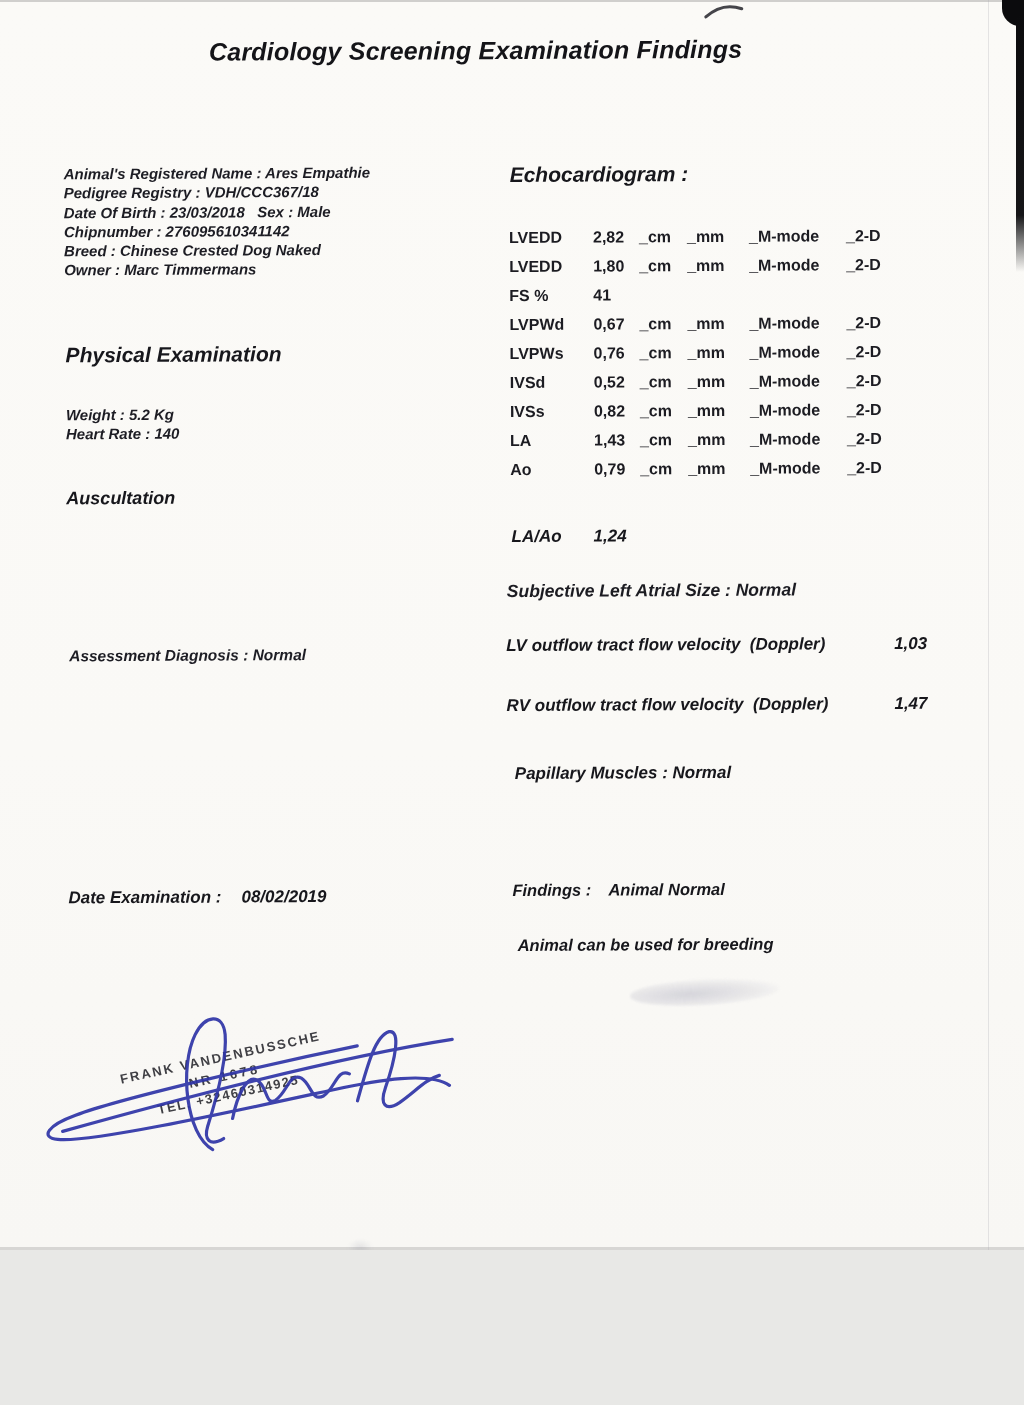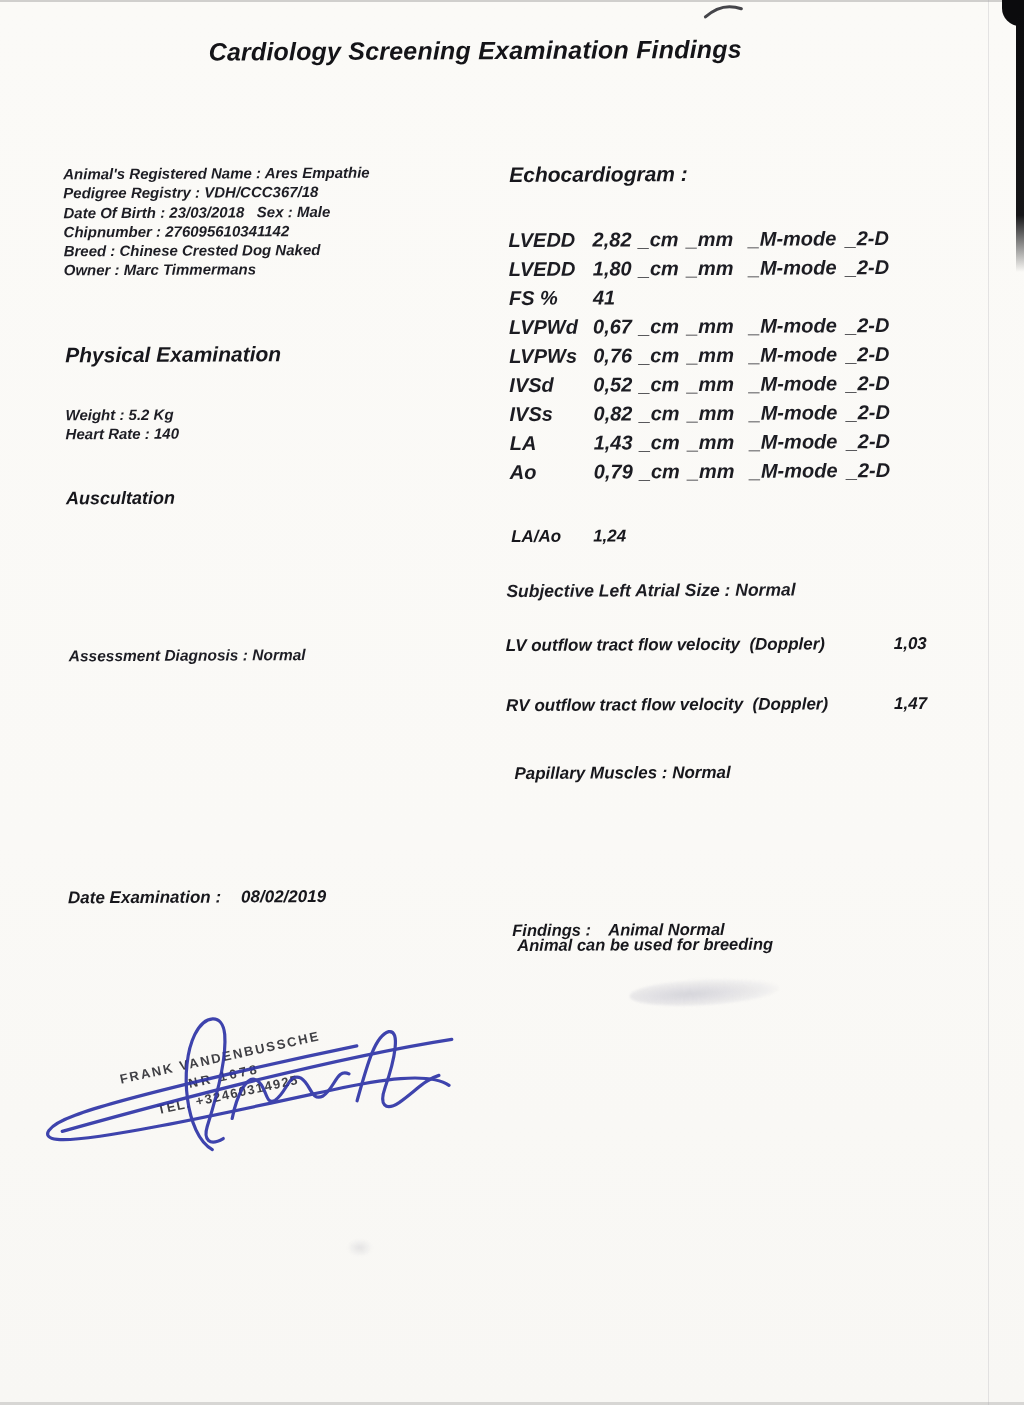--- a/index.html
+++ b/index.html
@@ -1,37 +1,37 @@
 <!DOCTYPE html>
 <html><head>
 <meta charset="utf-8">
 <style>
   html,body{margin:0;padding:0;background:#e8e8e6;}
   .page{
-    position:relative;width:1024px;height:1405px;overflow:hidden;
+    position:relative;width:1024px;height:1250px;overflow:hidden;
     background:linear-gradient(180deg,#fbfaf7 0%,#faf9f6 60%,#f8f7f4 100%);
     font-family:"Liberation Sans","DejaVu Sans",sans-serif;
     color:#1c1c22;
   }
   .tilt{position:absolute;inset:0;transform:rotate(-0.3deg);transform-origin:50% 50%;}
   .abs{position:absolute;}
   .b{font-weight:bold;font-style:italic;}
   .pre{white-space:pre;}
   .title{font-size:25px;letter-spacing:.2px;color:#141418;}
   .h1{font-size:21px;color:#17171c;}
   .h2{font-size:18px;color:#17171c;}
   .line15{font-size:15px;line-height:19.3px;color:#1d1d24;}
   .t16{font-size:16.5px;color:#17171c;}
   .t17{font-size:17px;color:#17171c;}
   
   .echo-table{left:511px;top:229px;}
   .erow{display:grid;grid-template-columns:84px 46px 48px 62px 97px 60px;height:29px;align-items:start;}
   .erow .param{text-align:left;}
   .erow .val{text-align:left;padding-right:2px;}
-  .erow .cell{font-size:20px;font-weight:bold;font-style:italic;}
+  .erow .cell{font-size:16px;font-weight:bold;}
   
   .edge-top{left:0;top:0;width:100%;height:2px;background:rgba(110,110,110,.30);}
   .edge-bottom{left:0;bottom:0;width:100%;height:3px;background:rgba(100,100,100,.22);}
   .scanline{left:988px;top:0;width:1px;height:100%;background:rgba(170,170,175,.28);}
   .black-corner{top:0;right:0;width:22px;height:26px;background:#0b0b0d;border-bottom-left-radius:18px;}
   .black-strip{top:14px;right:0;width:8px;height:258px;
     background:linear-gradient(180deg,#0b0b0d 0%,#161618 78%,rgba(20,20,22,0) 100%);}
   .smudge{left:628px;top:980px;width:150px;height:26px;border-radius:50%;
     background:radial-gradient(ellipse at 40% 55%,rgba(120,120,150,.28),rgba(120,120,150,.10) 55%,transparent 75%);
     filter:blur(1px);transform:rotate(-3deg);}
@@ -177,21 +177,21 @@
       <span class="b t17 abs" style="left:388px;top:0;">1,03</span>
     </div>
 
     <div class="abs" style="left:506px;top:696px;width:440px;">
       <span class="b t17 pre">RV outflow tract flow velocity  (Doppler)</span>
       <span class="b t17 abs" style="left:388px;top:0;">1,47</span>
     </div>
 
     <div class="abs b t17" style="left:514px;top:764px;">Papillary Muscles : Normal</div>
 
-    <div class="abs" style="left:511px;top:881px;margin-top:40px;">
+    <div class="abs" style="left:511px;top:881px;">
       <span class="b t16">Findings :</span>
       <span class="b t16 abs" style="left:96px;top:0;white-space:nowrap;">Animal Normal</span>
     </div>
     <div class="abs b t16" style="left:516px;top:936px;">Animal can be used for breeding</div>
 
     <div class="abs smudge"></div>
     <div class="abs smudge2"></div>
 
     <div class="abs stamp">
       <div class="s1">FRANK VANDENBUSSCHE</div>

